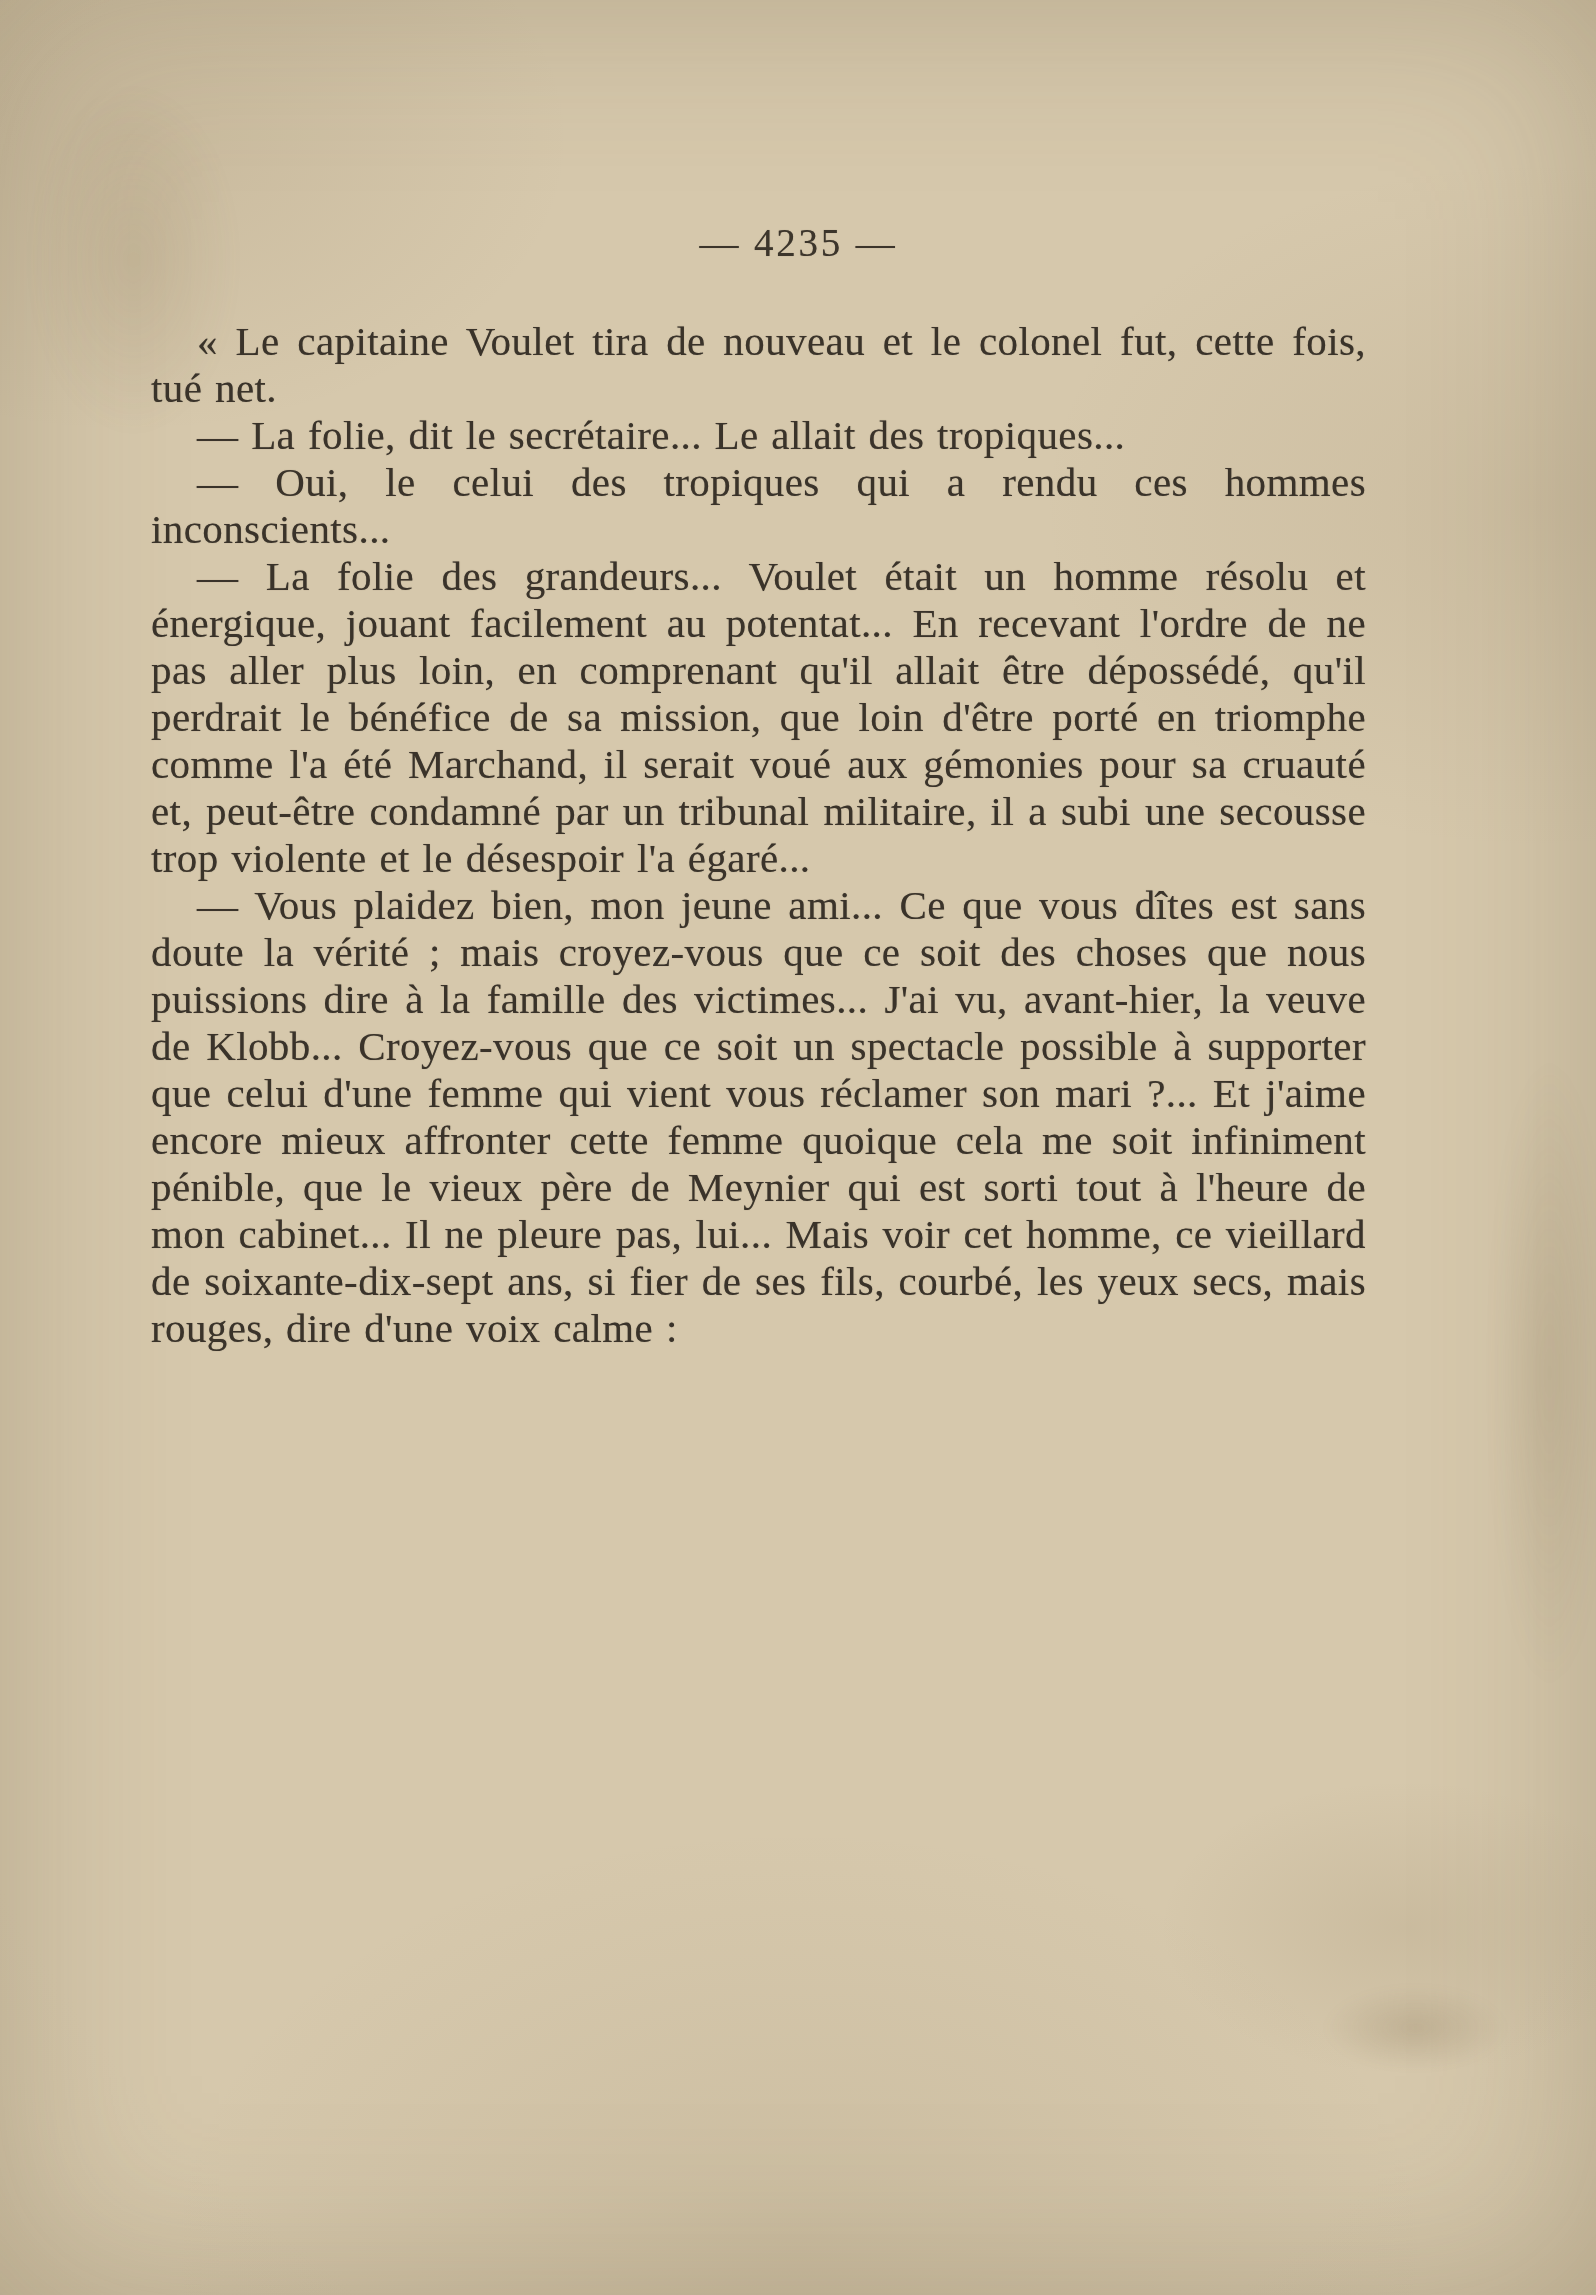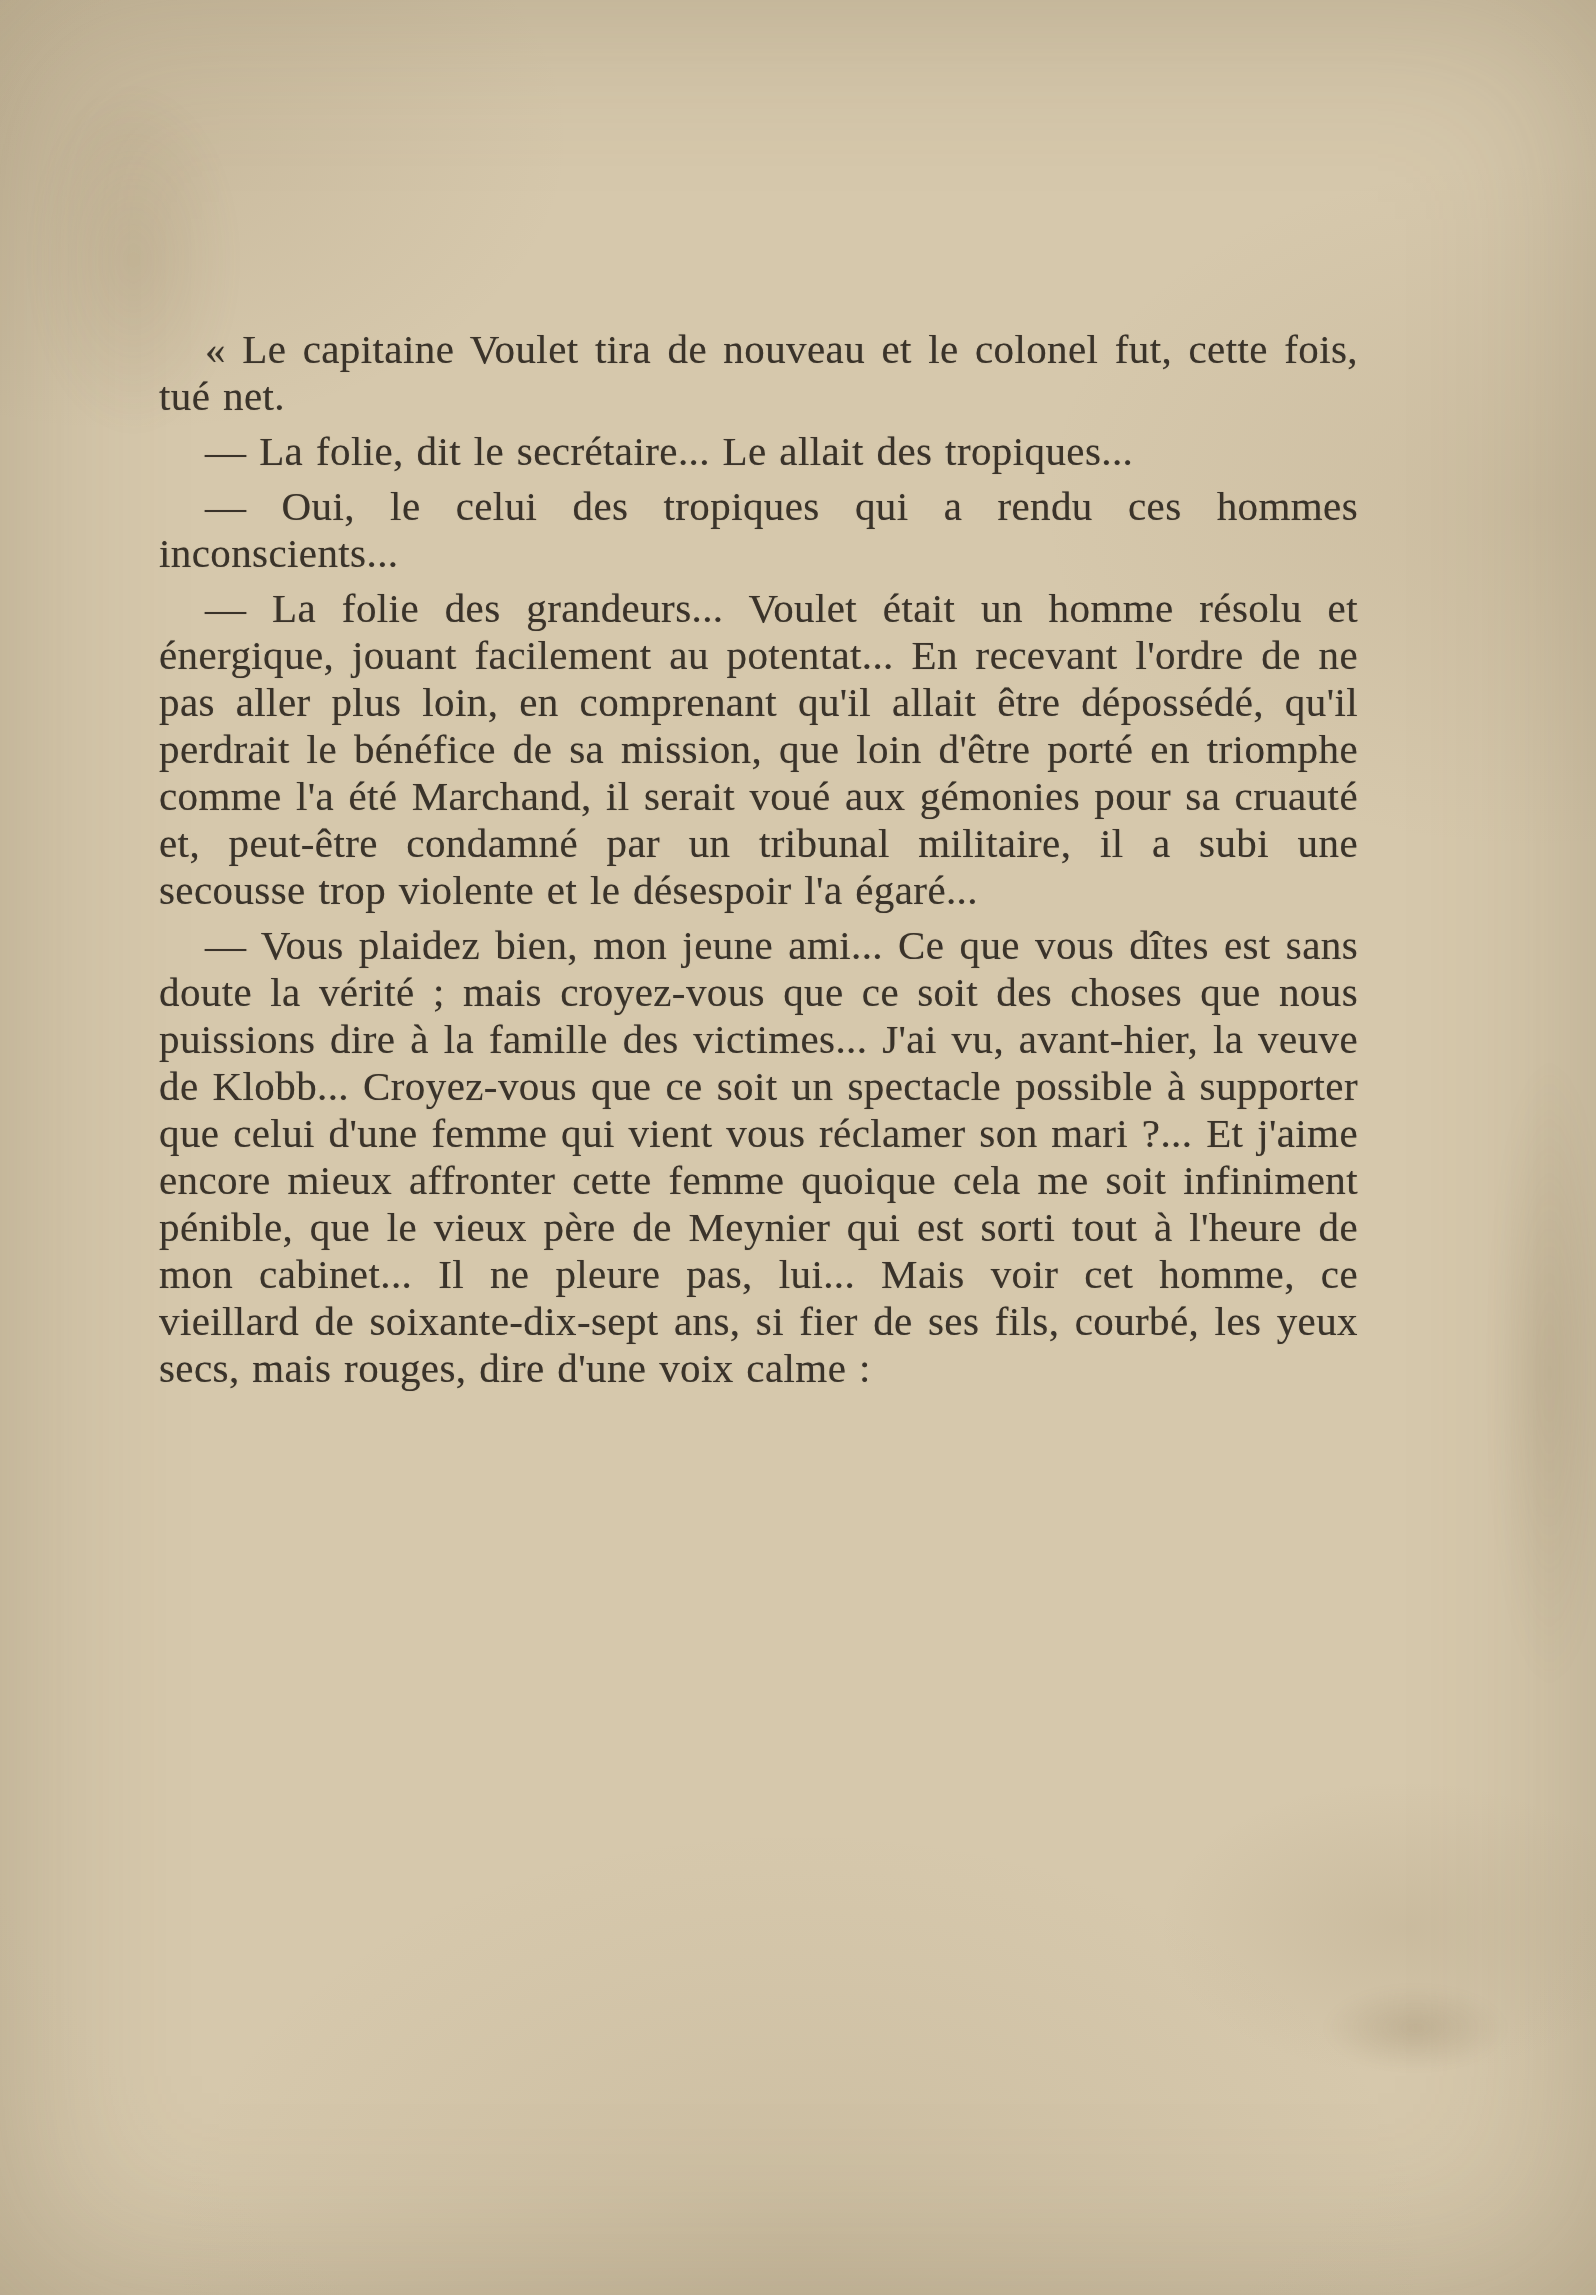--- a/index.html
+++ b/index.html
@@ -44,21 +44,21 @@
     width: 1215px;
     font-size: 41px;
     line-height: 47px;
     text-align: justify;
     letter-spacing: 0.4px;
     word-spacing: 2.1px;
     color: #3a332a;
     text-shadow: 0 0 0.8px rgba(58,51,42,0.5);
   }
   .text-block p {
-    margin: 8px;
+    margin: 0;
     text-indent: 46px;
   }
   .stain {
     position: absolute;
     border-radius: 50%;
     pointer-events: none;
   }
   .stain-1 {
     top: 1986px;
     left: 1324px;
@@ -86,20 +86,21 @@
 </style>
 </head>
 <body>
 
 <div class="page">
 
   <div class="stain stain-1"></div>
   <div class="stain stain-2"></div>
   <div class="stain stain-3"></div>
 
+  <div class="page-number">— 4235 —</div>
 
   <div class="text-block">
     <p>« Le capitaine Voulet tira de nouveau et le colonel fut, cette fois, tué net.</p>
     <p>— La folie, dit le secrétaire... Le allait des tropiques...</p>
     <p>— Oui, le celui des tropiques qui a rendu ces hommes inconscients...</p>
     <p>— La folie des grandeurs... Voulet était un homme résolu et énergique, jouant facilement au potentat... En recevant l'ordre de ne pas aller plus loin, en comprenant qu'il allait être dépossédé, qu'il perdrait le bénéfice de sa mission, que loin d'être porté en triomphe comme l'a été Marchand, il serait voué aux gémonies pour sa cruauté et, peut-être condamné par un tribunal militaire, il a subi une secousse trop violente et le désespoir l'a égaré...</p>
     <p>— Vous plaidez bien, mon jeune ami... Ce que vous dîtes est sans doute la vérité ; mais croyez-vous que ce soit des choses que nous puissions dire à la famille des victimes... J'ai vu, avant-hier, la veuve de Klobb... Croyez-vous que ce soit un spectacle possible à supporter que celui d'une femme qui vient vous réclamer son mari ?... Et j'aime encore mieux affronter cette femme quoique cela me soit infiniment pénible, que le vieux père de Meynier qui est sorti tout à l'heure de mon cabinet... Il ne pleure pas, lui... Mais voir cet homme, ce vieillard de soixante-dix-sept ans, si fier de ses fils, courbé, les yeux secs, mais rouges, dire d'une voix calme :</p>
   </div>
 
 </div>

